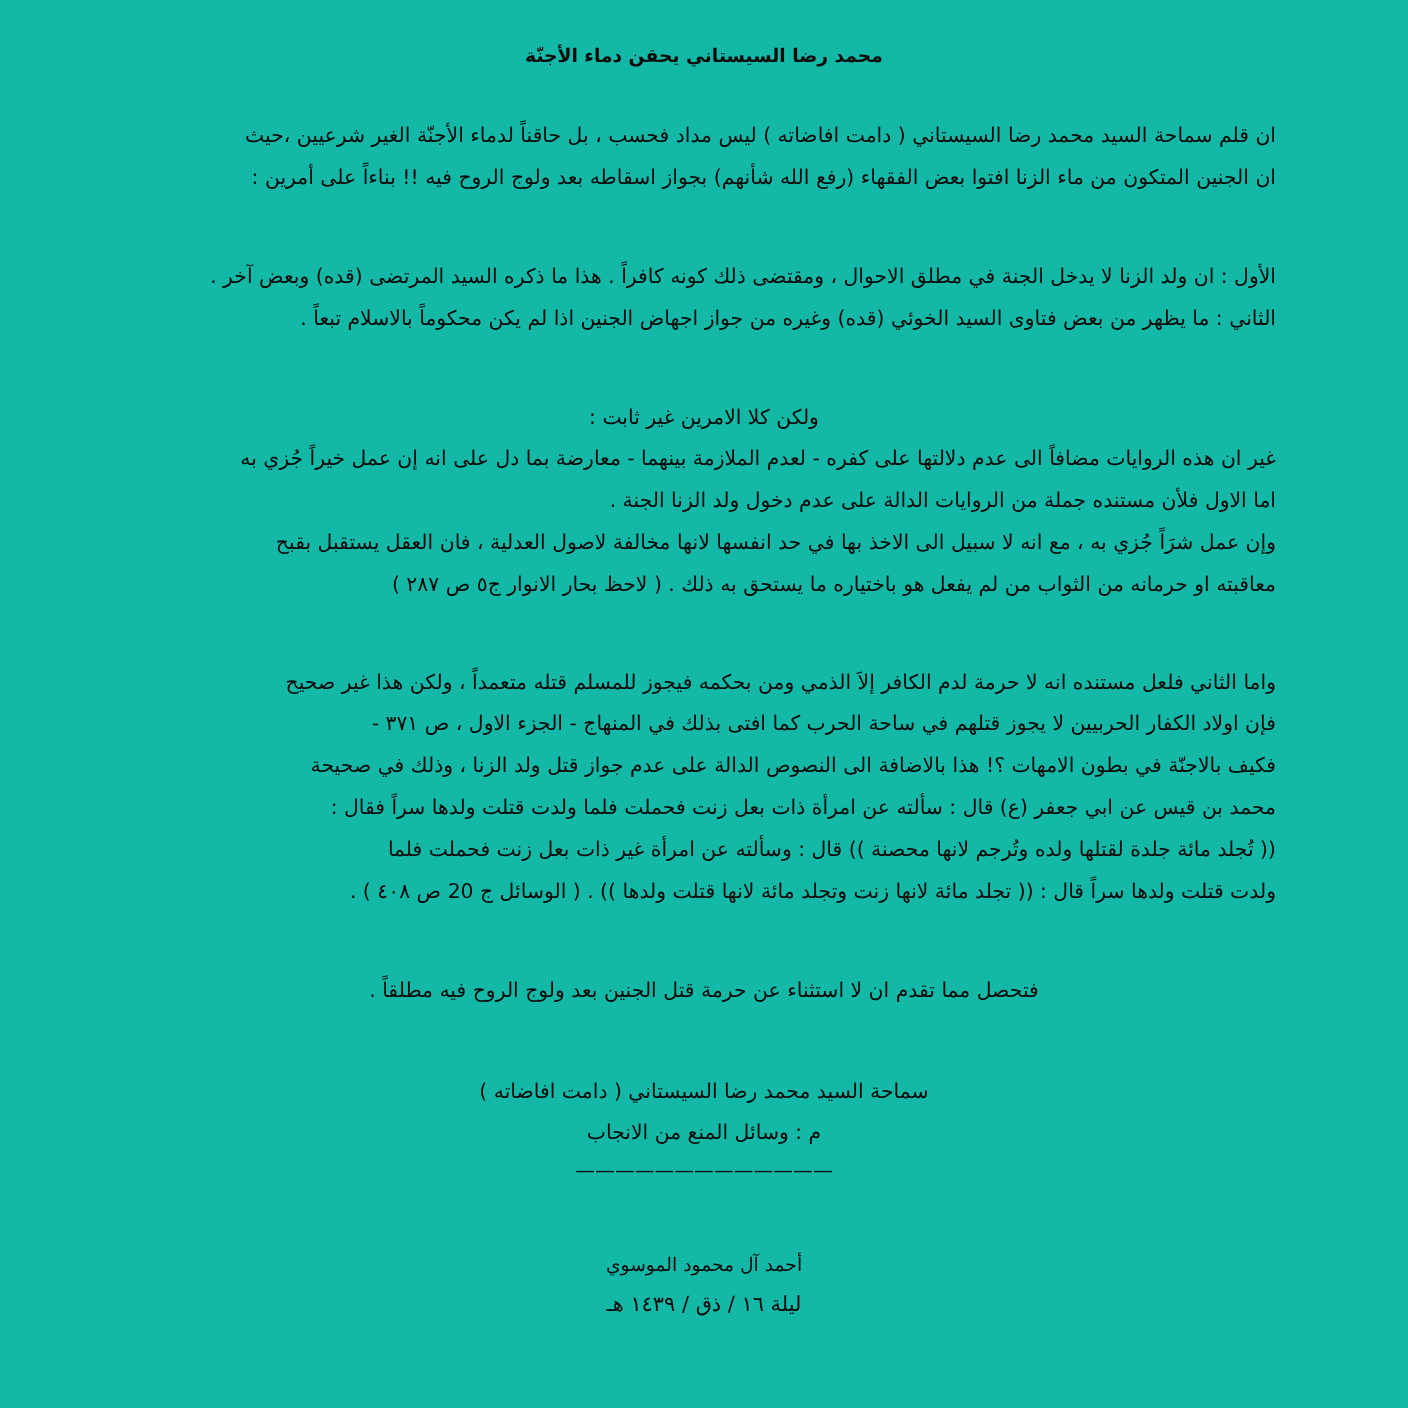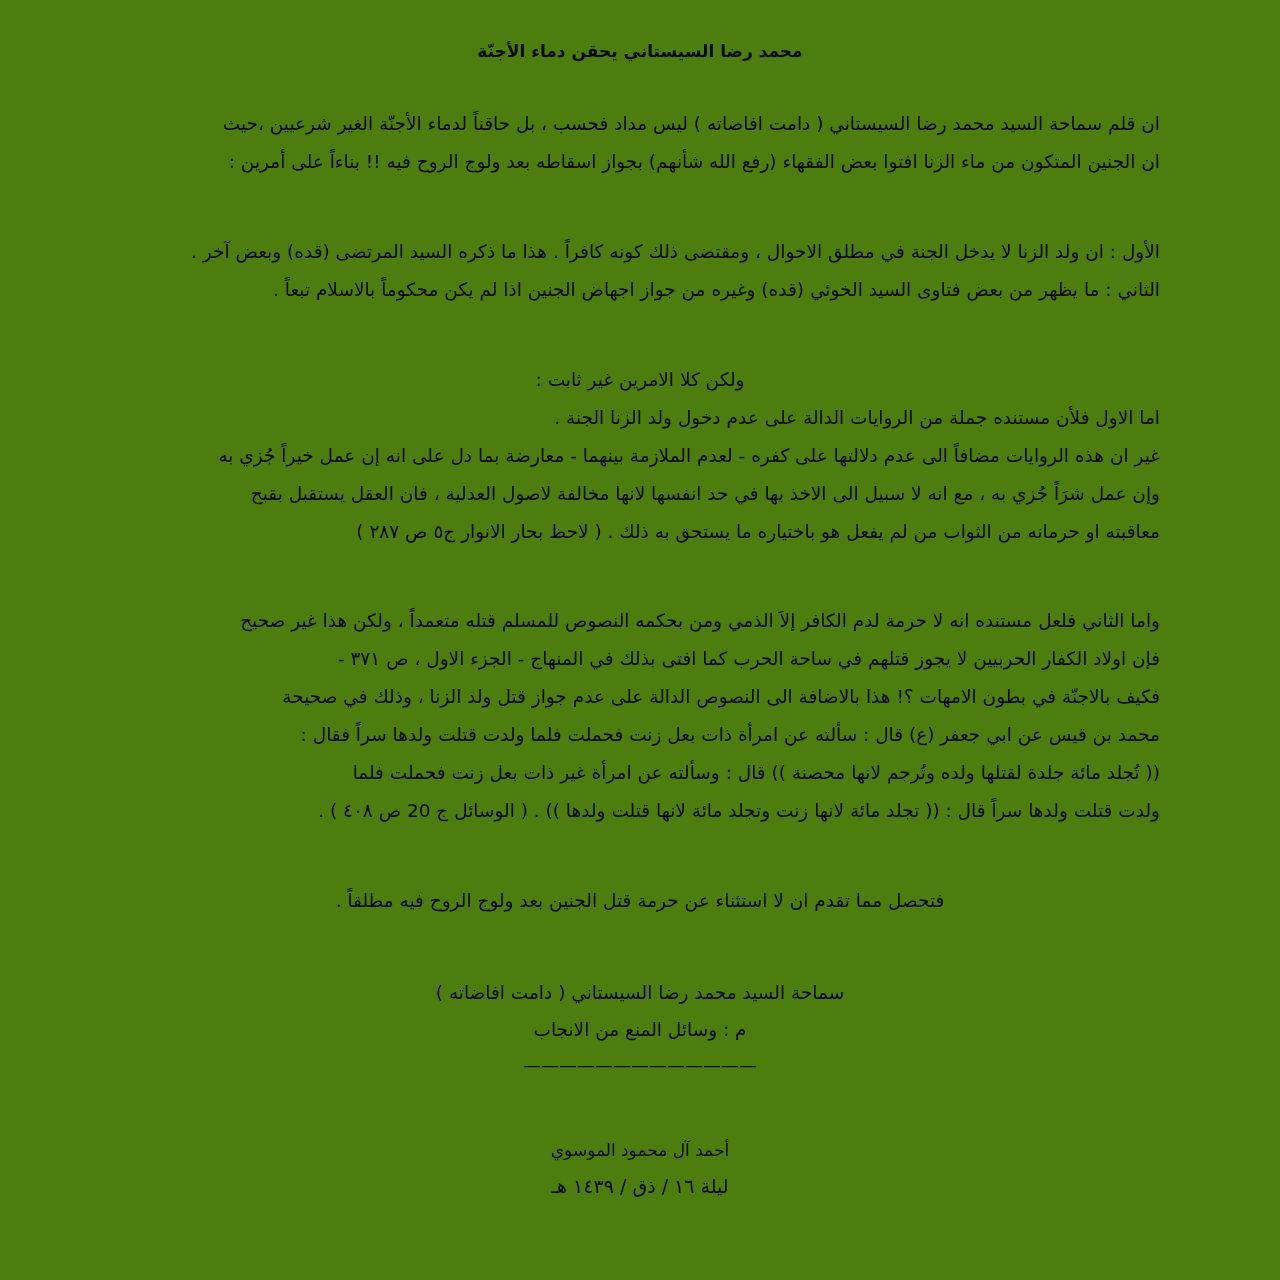--- a/index.html
+++ b/index.html
@@ -12,21 +12,21 @@
     min-height: 1280px;
     font-family: "DejaVu Sans", "Liberation Sans", sans-serif;
     color: #0a0a0a;
     direction: rtl;
   }
   .page {
     width: 1280px;
     min-height: 1280px;
     box-sizing: border-box;
     padding: 30px 120px 20px 120px;
-    background: #4d7c0f;
+    background: #14b8a6;
     margin-left: 20px;
   }
   .doc-title {
     text-align: center;
     font-weight: bold;
     font-size: 17px;
     line-height: 1.6;
     margin: 8px 0 40px 0;
   }
   .block {
@@ -83,30 +83,30 @@
 
   <div class="block">
     <p class="para">الأول : ان ولد الزنا لا يدخل الجنة في مطلق الاحوال ، ومقتضى ذلك كونه كافراً . هذا ما ذكره السيد المرتضى (قده) وبعض آخر .</p>
     <p class="para">الثاني : ما يظهر من بعض فتاوى السيد الخوئي (قده) وغيره من جواز اجهاض الجنين اذا لم يكن محكوماً بالاسلام تبعاً .</p>
   </div>
 
   <div class="spacer-md"></div>
 
   <div class="block">
     <p class="para center">ولكن كلا الامرين غير ثابت :</p>
+    <p class="para">غير ان هذه الروايات مضافاً الى عدم دلالتها على كفره - لعدم الملازمة بينهما - معارضة بما دل على انه إن عمل خيراً جُزي به</p>
     <p class="para">اما الاول فلأن مستنده جملة من الروايات الدالة على عدم دخول ولد الزنا الجنة .</p>
-    <p class="para">غير ان هذه الروايات مضافاً الى عدم دلالتها على كفره - لعدم الملازمة بينهما - معارضة بما دل على انه إن عمل خيراً جُزي به</p>
     <p class="para">وإن عمل شرَاً جُزي به ، مع انه لا سبيل الى الاخذ بها في حد انفسها لانها مخالفة لاصول العدلية ، فان العقل يستقبل بقبح</p>
     <p class="para">معاقبته او حرمانه من الثواب من لم يفعل هو باختياره ما يستحق به ذلك . ( لاحظ بحار الانوار ج٥ ص ٢٨٧ )</p>
   </div>
 
   <div class="spacer-md"></div>
 
   <div class="block">
-    <p class="para">واما الثاني فلعل مستنده انه لا حرمة لدم الكافر إلاَ الذمي ومن بحكمه النصوص للمسلم قتله متعمداً ، ولكن هذا غير صحيح</p>
+    <p class="para">واما الثاني فلعل مستنده انه لا حرمة لدم الكافر إلاَ الذمي ومن بحكمه فيجوز للمسلم قتله متعمداً ، ولكن هذا غير صحيح</p>
     <p class="para">فإن اولاد الكفار الحربيين لا يجوز قتلهم في ساحة الحرب كما افتى بذلك في المنهاج - الجزء الاول ، ص ٣٧١ -</p>
     <p class="para">فكيف بالاجنّة في بطون الامهات ؟! هذا بالاضافة الى النصوص الدالة على عدم جواز قتل ولد الزنا ، وذلك في صحيحة</p>
     <p class="para">محمد بن قيس عن ابي جعفر (ع) قال : سألته عن امرأة ذات بعل زنت فحملت فلما ولدت قتلت ولدها سراً فقال :</p>
     <p class="para">(( تُجلد مائة جلدة لقتلها ولده وتُرجم لانها محصنة )) قال : وسألته عن امرأة غير ذات بعل زنت فحملت فلما</p>
     <p class="para">ولدت قتلت ولدها سراً قال : (( تجلد مائة لانها زنت وتجلد مائة لانها قتلت ولدها )) . ( الوسائل ج 20 ص ٤٠٨ ) .</p>
   </div>
 
   <div class="spacer-md"></div>
 
   <div class="block">

